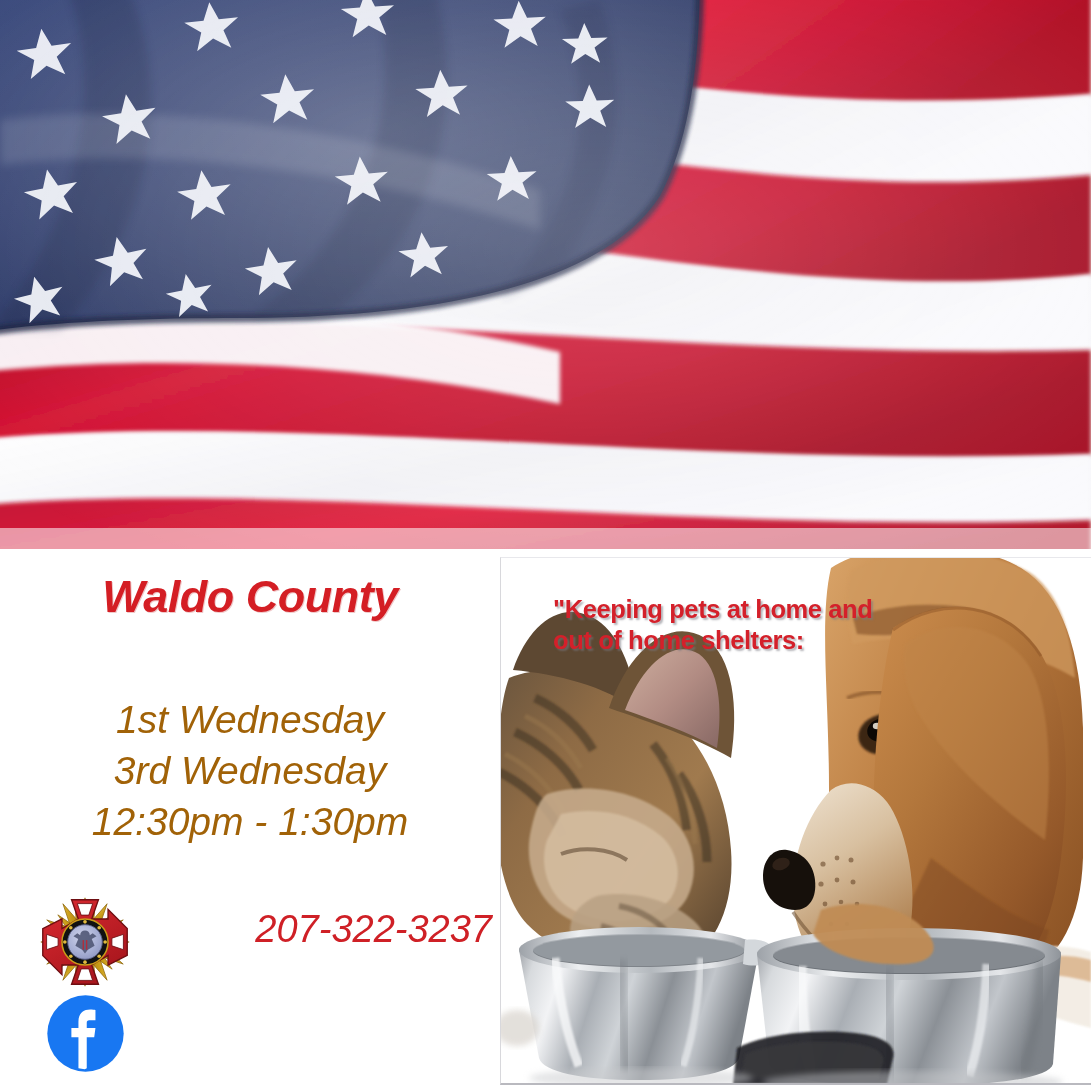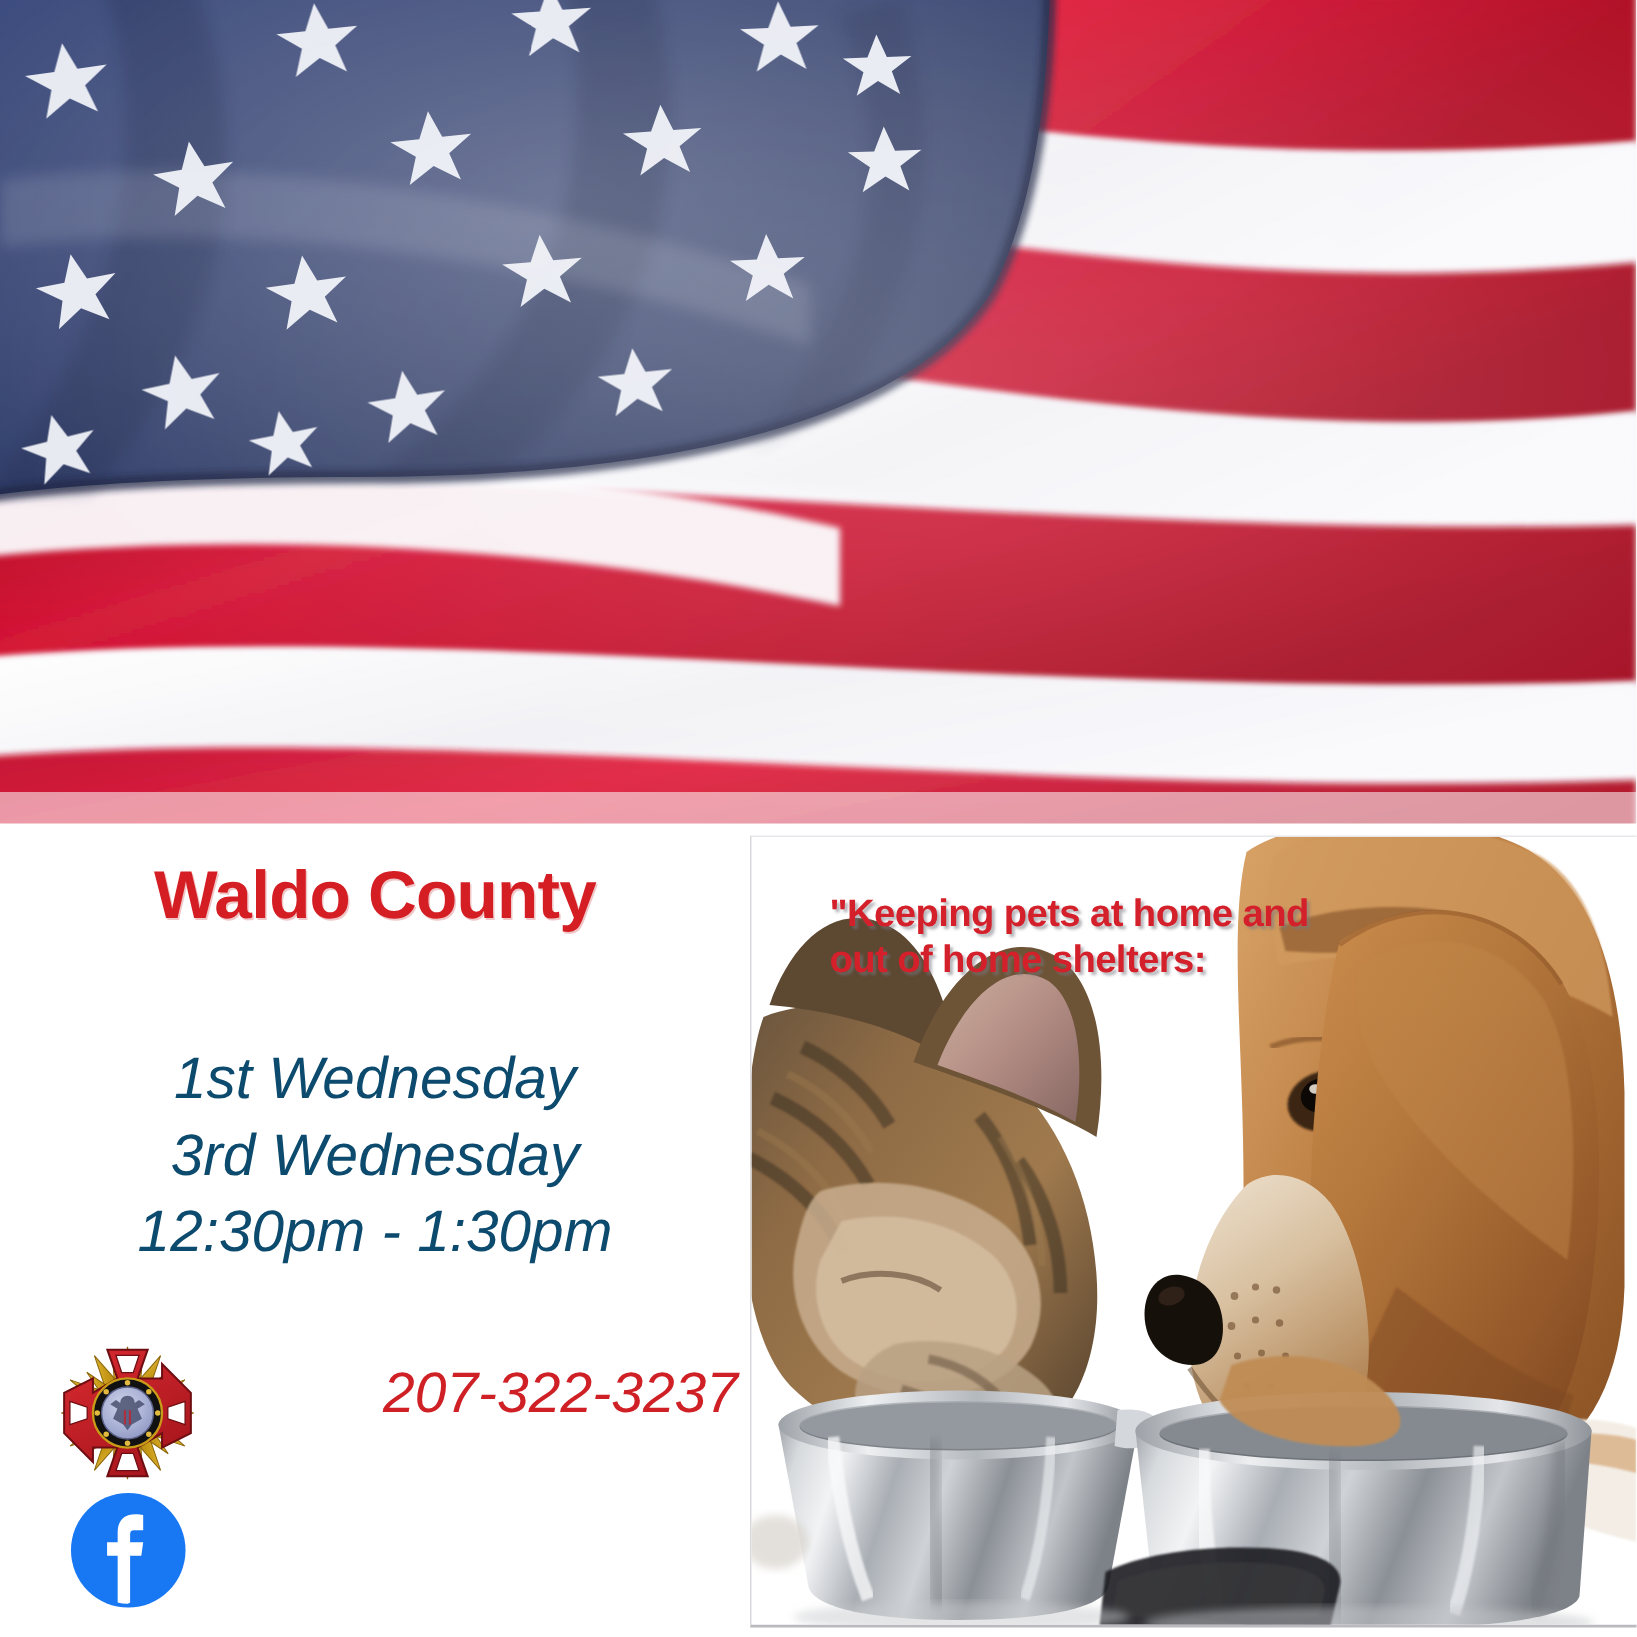--- a/index.html
+++ b/index.html
@@ -27,33 +27,33 @@
   }
 
   
   .left-col {
     position:absolute; left:0; top:0; width:500px; height:542px;
   }
   .title-block {
     position:absolute; left:0; top:20px; width:500px; text-align:center;
   }
   .title-line {
-    font-weight:bold; 
+    font-weight:bold; font-style:italic;
     font-size:45px; line-height:55px;
     color:#D41E24; letter-spacing:-0.5px;
     white-space:nowrap;
     text-shadow:1px 1px 0 rgba(190,30,34,.25);
   }
   .sched-block {
     position:absolute; left:0; top:145px; width:500px; text-align:center;
   }
   .sched-line {
     font-style:italic; font-weight:normal;
     font-size:39px; line-height:51px;
-    color:#0c4a6e; white-space:nowrap;
+    color:#a16207; white-space:nowrap;
   }
 
   
   .logo-stack {
     position:absolute; left:30px; top:345px; width:110px; height:197px;
   }
   .vfw-logo { position:absolute; left:7px; top:0; width:96px; height:96px; }
   .fb-logo  { position:absolute; left:14px; top:98px; width:83px; height:83px; }
 
   

